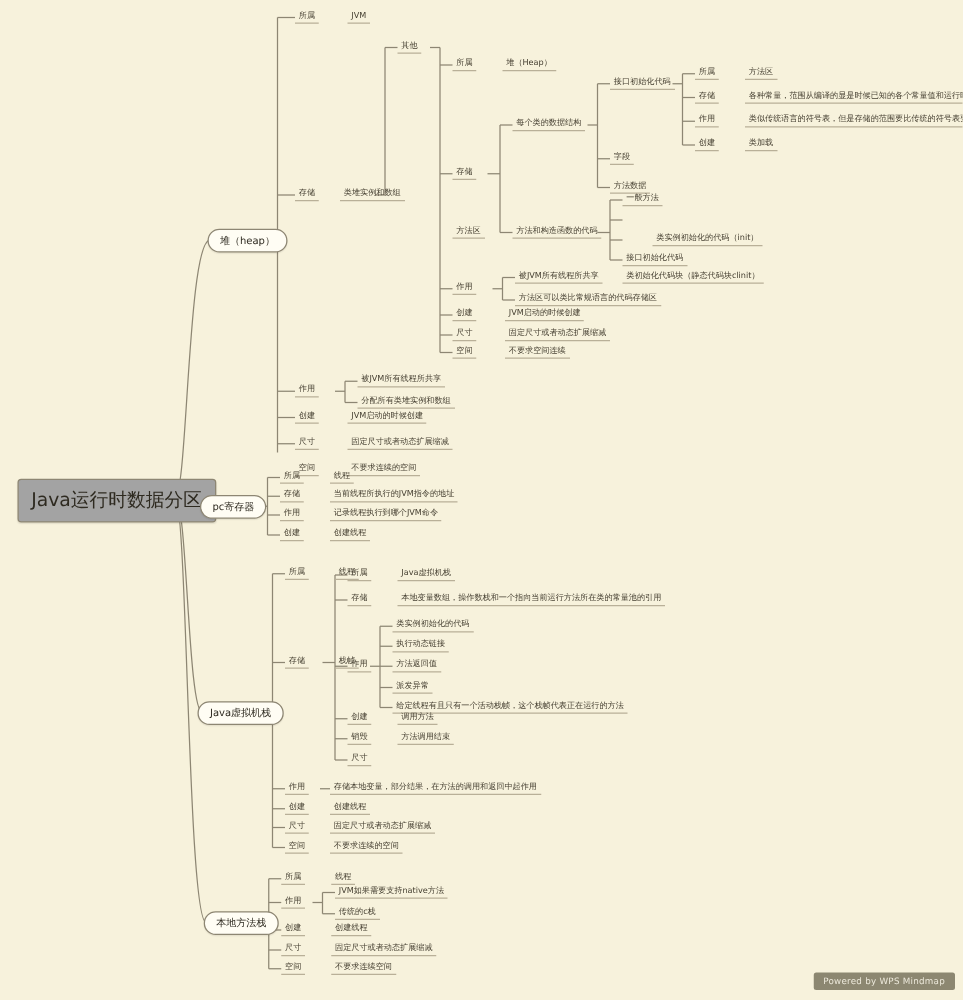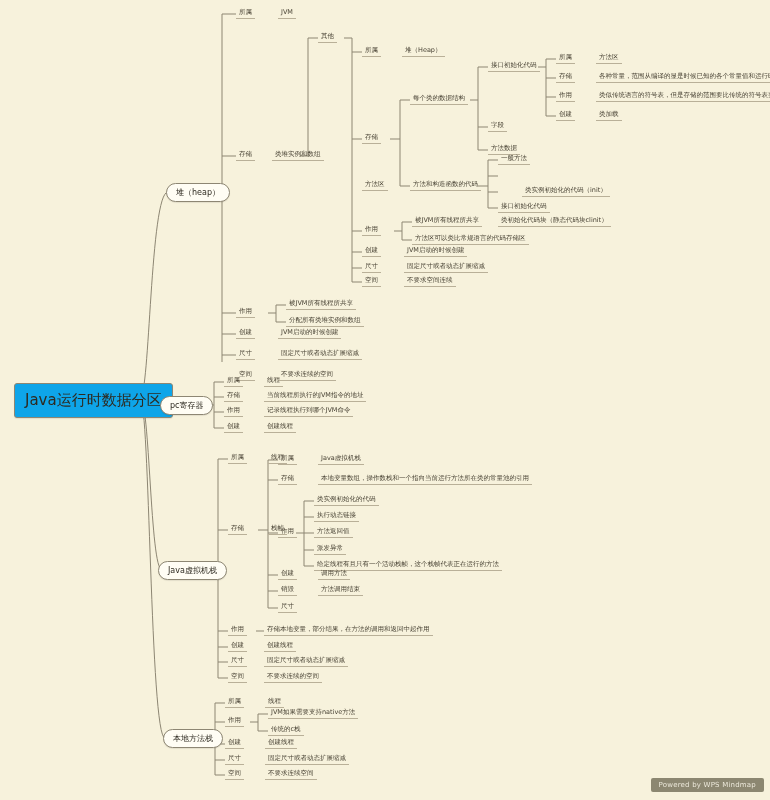--- a/index.html
+++ b/index.html
@@ -10,21 +10,21 @@
     position:relative;overflow:hidden;
     color:#3a3226;
   }
   #canvas{position:absolute;left:0;top:0;width:770px;height:800px;}
   svg.links{position:absolute;left:0;top:0;width:770px;height:800px;pointer-events:none;}
 
   
   .node{position:absolute;white-space:nowrap;}
 
   .root{
-    background:#0ea5e9;
+    background:#a3a3a3;
     border:1px solid #8d8673;
     border-radius:3px;
     padding:7px 10px;
     font-size:15px;
     color:#2e2a20;
     box-shadow:0 1px 1px rgba(0,0,0,.08);
   }
 
   .branch{
     background:#fffdf4;

